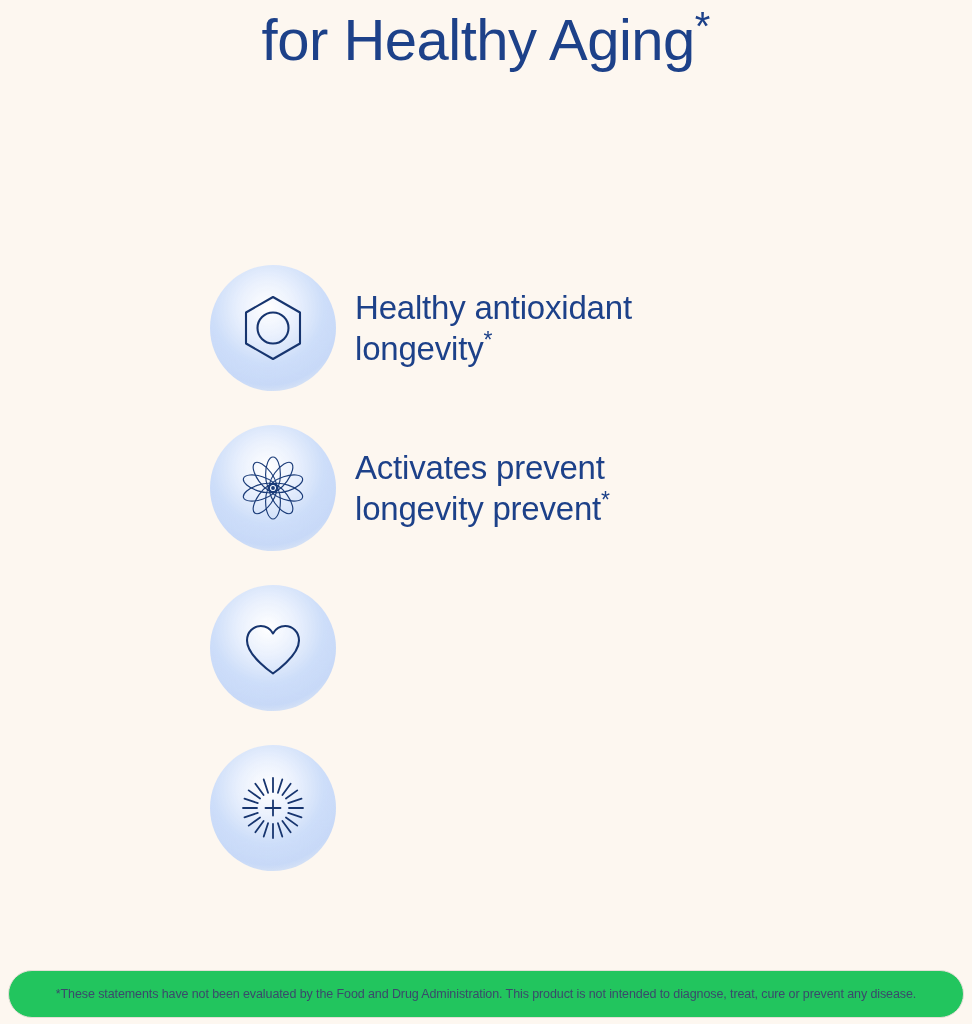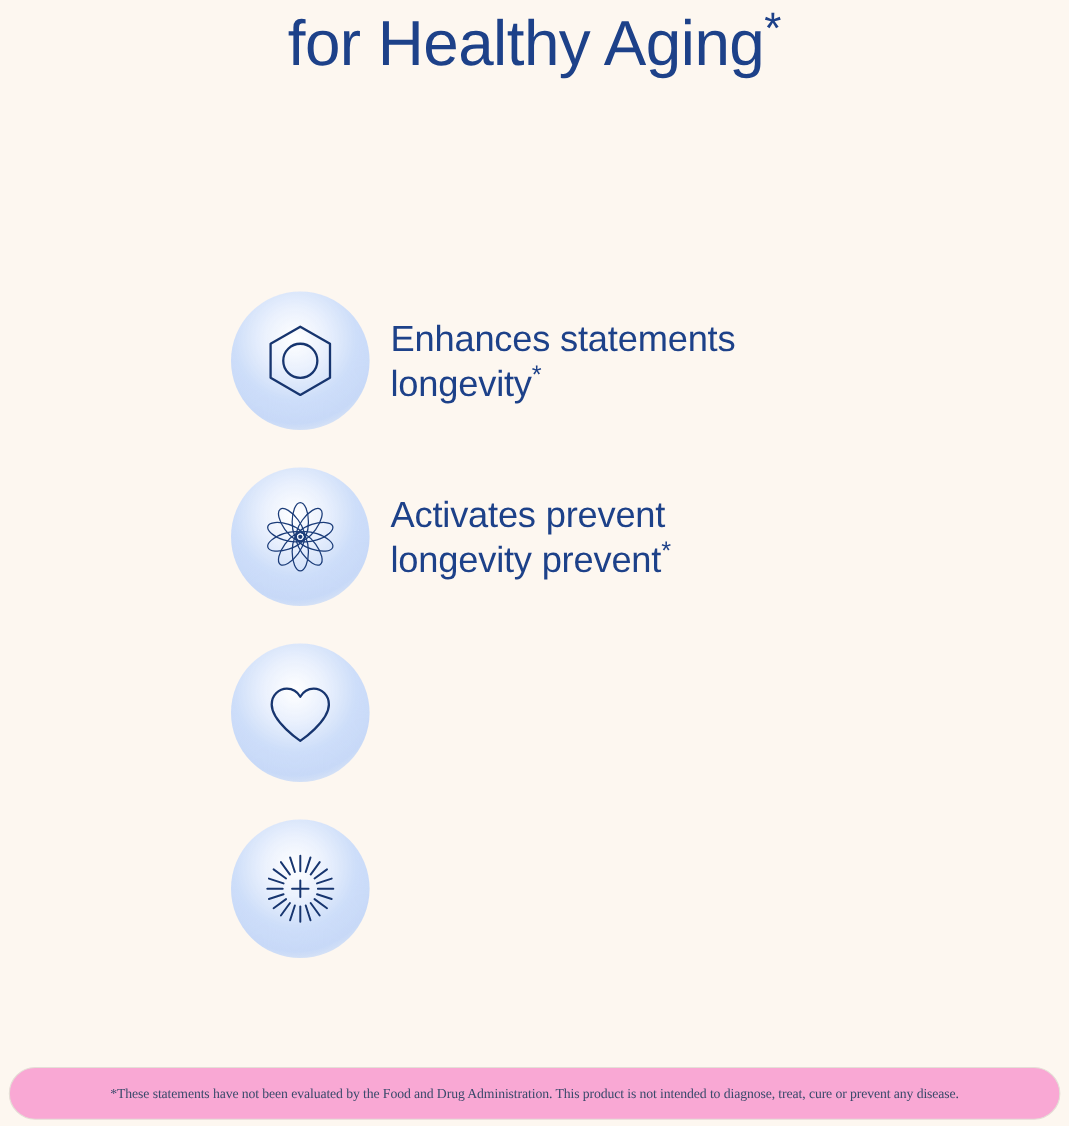--- a/index.html
+++ b/index.html
@@ -101,26 +101,25 @@
 
   
   .disclaimer {
     position: absolute;
     left: 8px;
     right: 8px;
     bottom: 6px;
     height: 48px;
     border: 1px solid #E4DFD6;
     border-radius: 26px;
-    background: #f9a8d4;
+    background: #22c55e;
     display: flex;
     align-items: center;
     justify-content: center;
     padding: 0 28px;
-    font-family: Liberation Serif, serif;
   }
   .disclaimer-text {
     font-size: 12.5px;
     line-height: 16px;
     color: #3A4A6B;
     text-align: center;
     letter-spacing: -0.1px;
   }
 </style>
 </head>
@@ -136,21 +135,21 @@
     <div class="icon-wrap">
       <div class="icon-bubble"></div>
       <span class="icon-glyph">
         <svg viewBox="0 0 72 72" fill="none" stroke="#17356F" stroke-width="2.1" stroke-linejoin="round">
           <polygon points="36,5 63,20.5 63,51.5 36,67 9,51.5 9,20.5"></polygon>
           <circle cx="36" cy="36" r="15.5"></circle>
         </svg>
       </span>
     </div>
     <div class="benefit-text">
-      <span>Enhances statements</span><br>
+      <span>Healthy antioxidant</span><br>
       <span>longevity</span><span class="star">*</span>
     </div>
   </div>
 
   <div class="benefit-row">
     <div class="icon-wrap">
       <div class="icon-bubble"></div>
       <span class="icon-glyph">
         <svg viewBox="0 0 72 72" fill="none" stroke="#1B3C79" stroke-width="1.15">
           <g>

